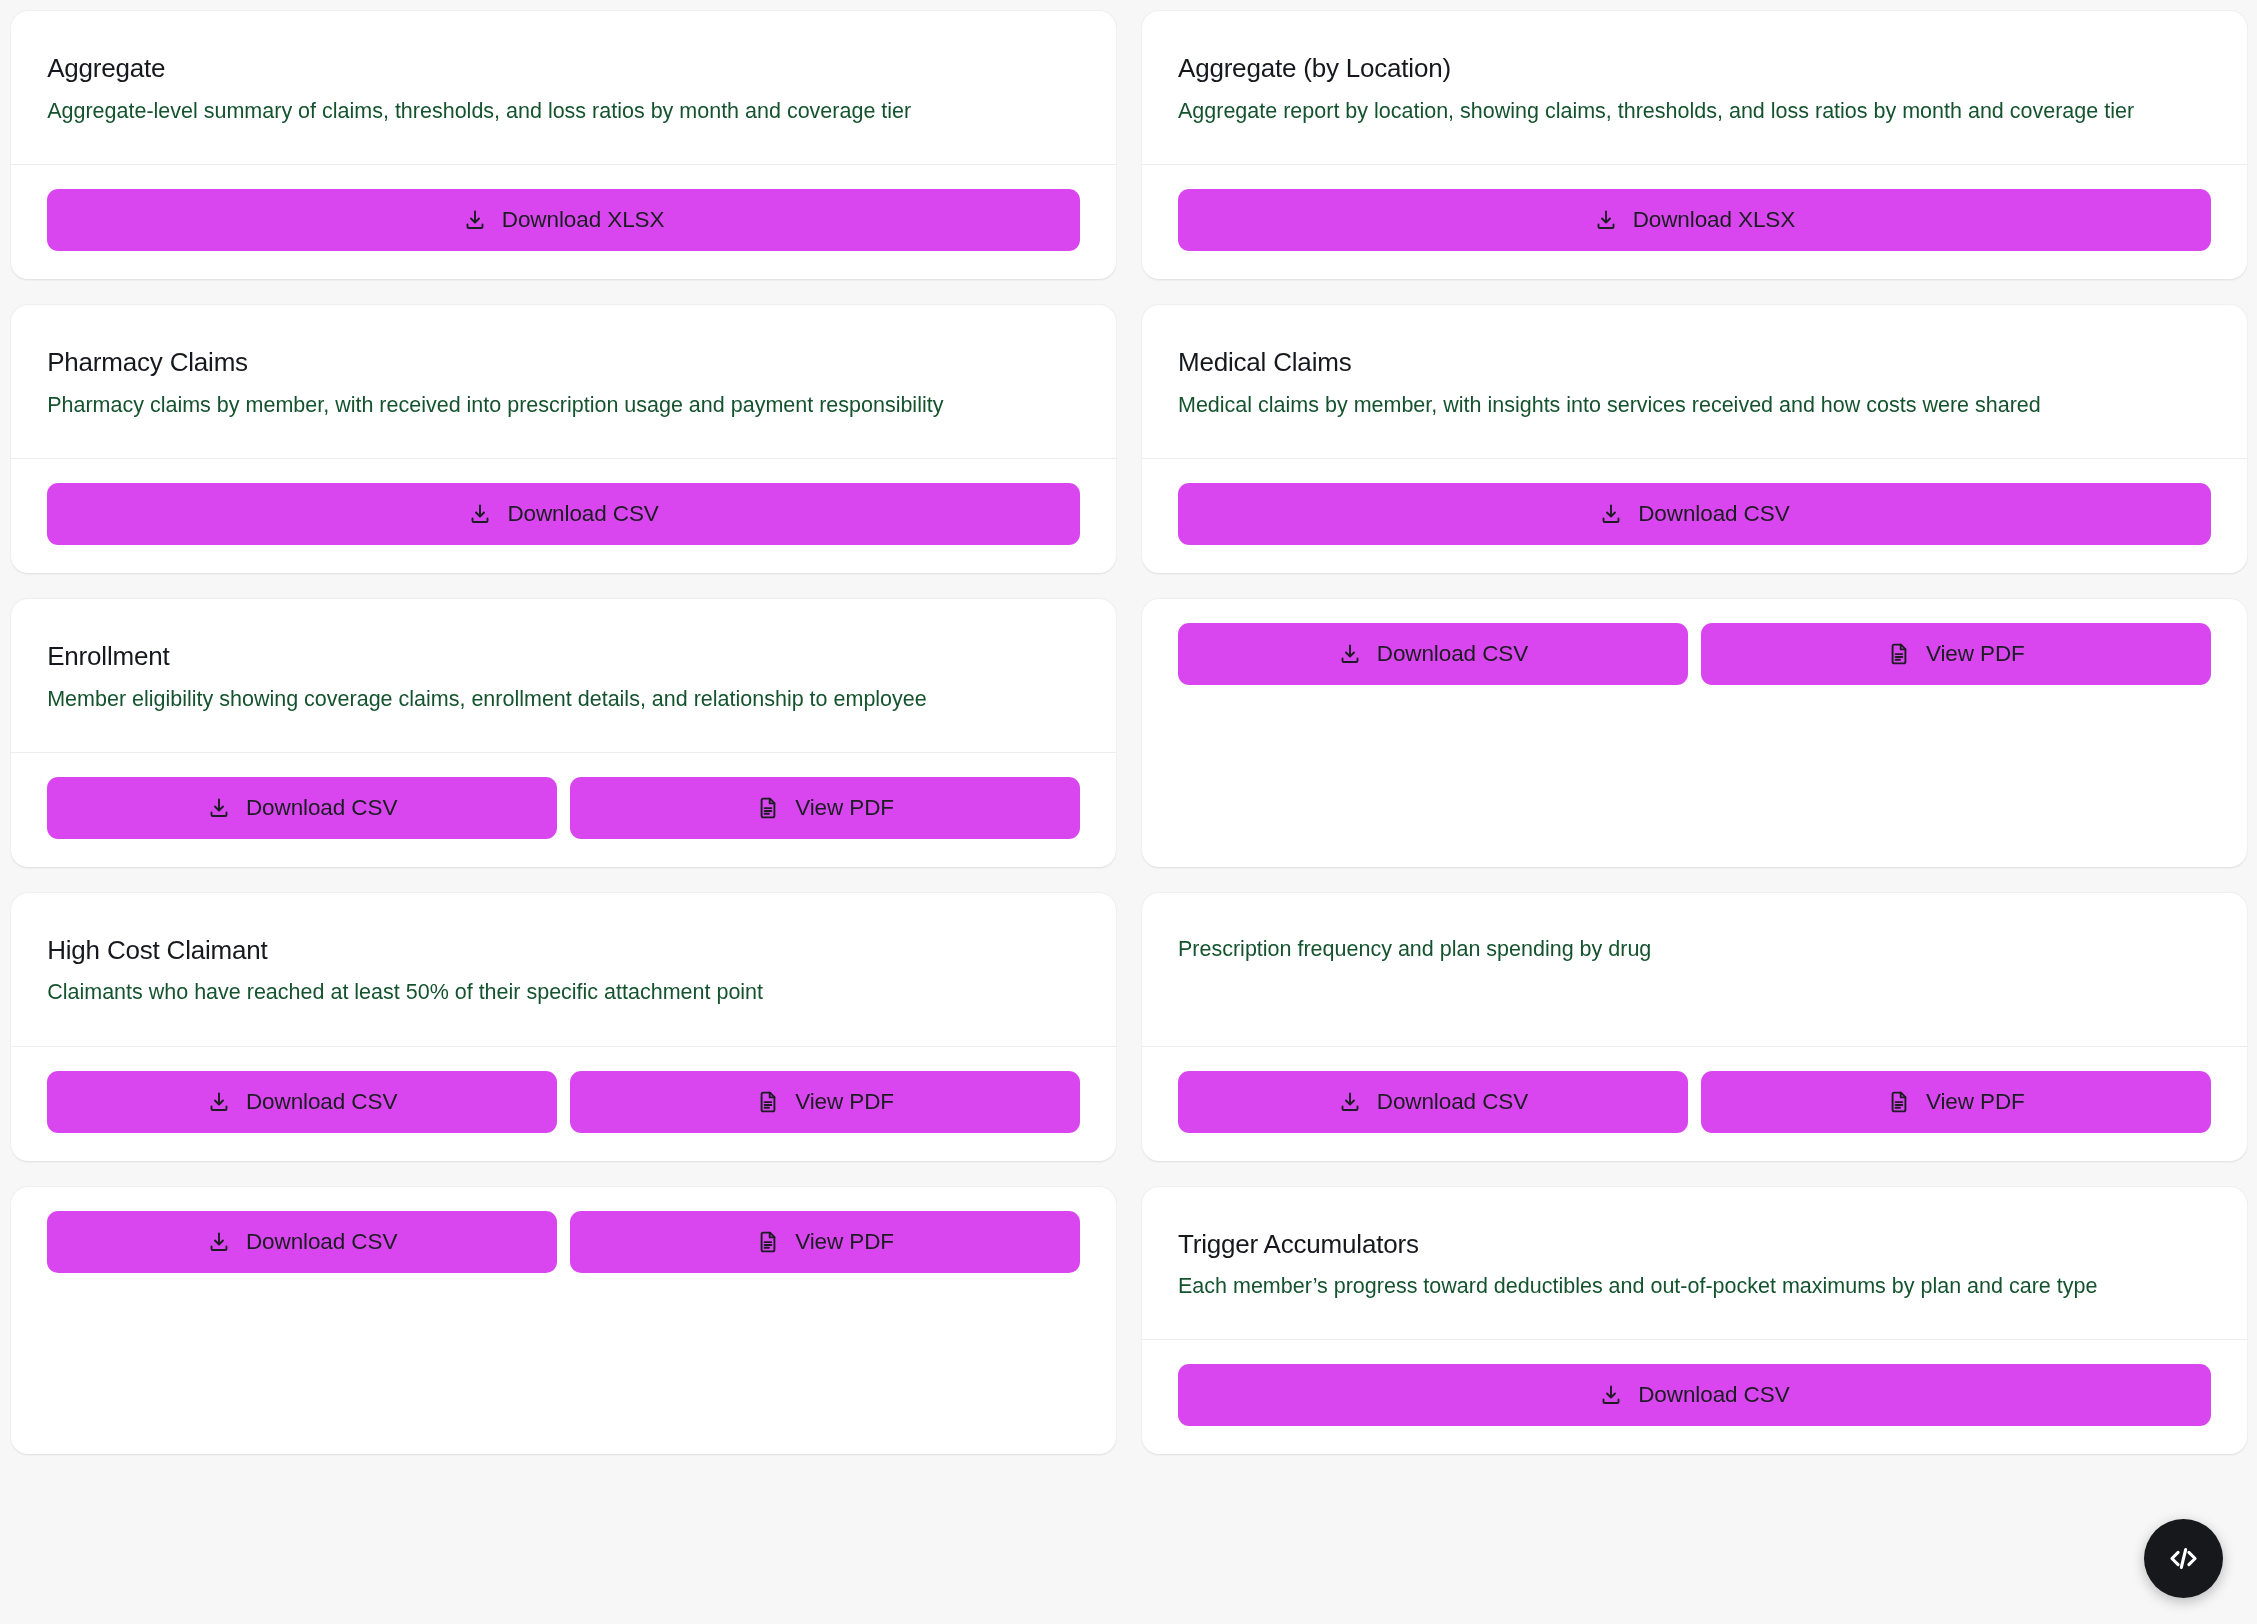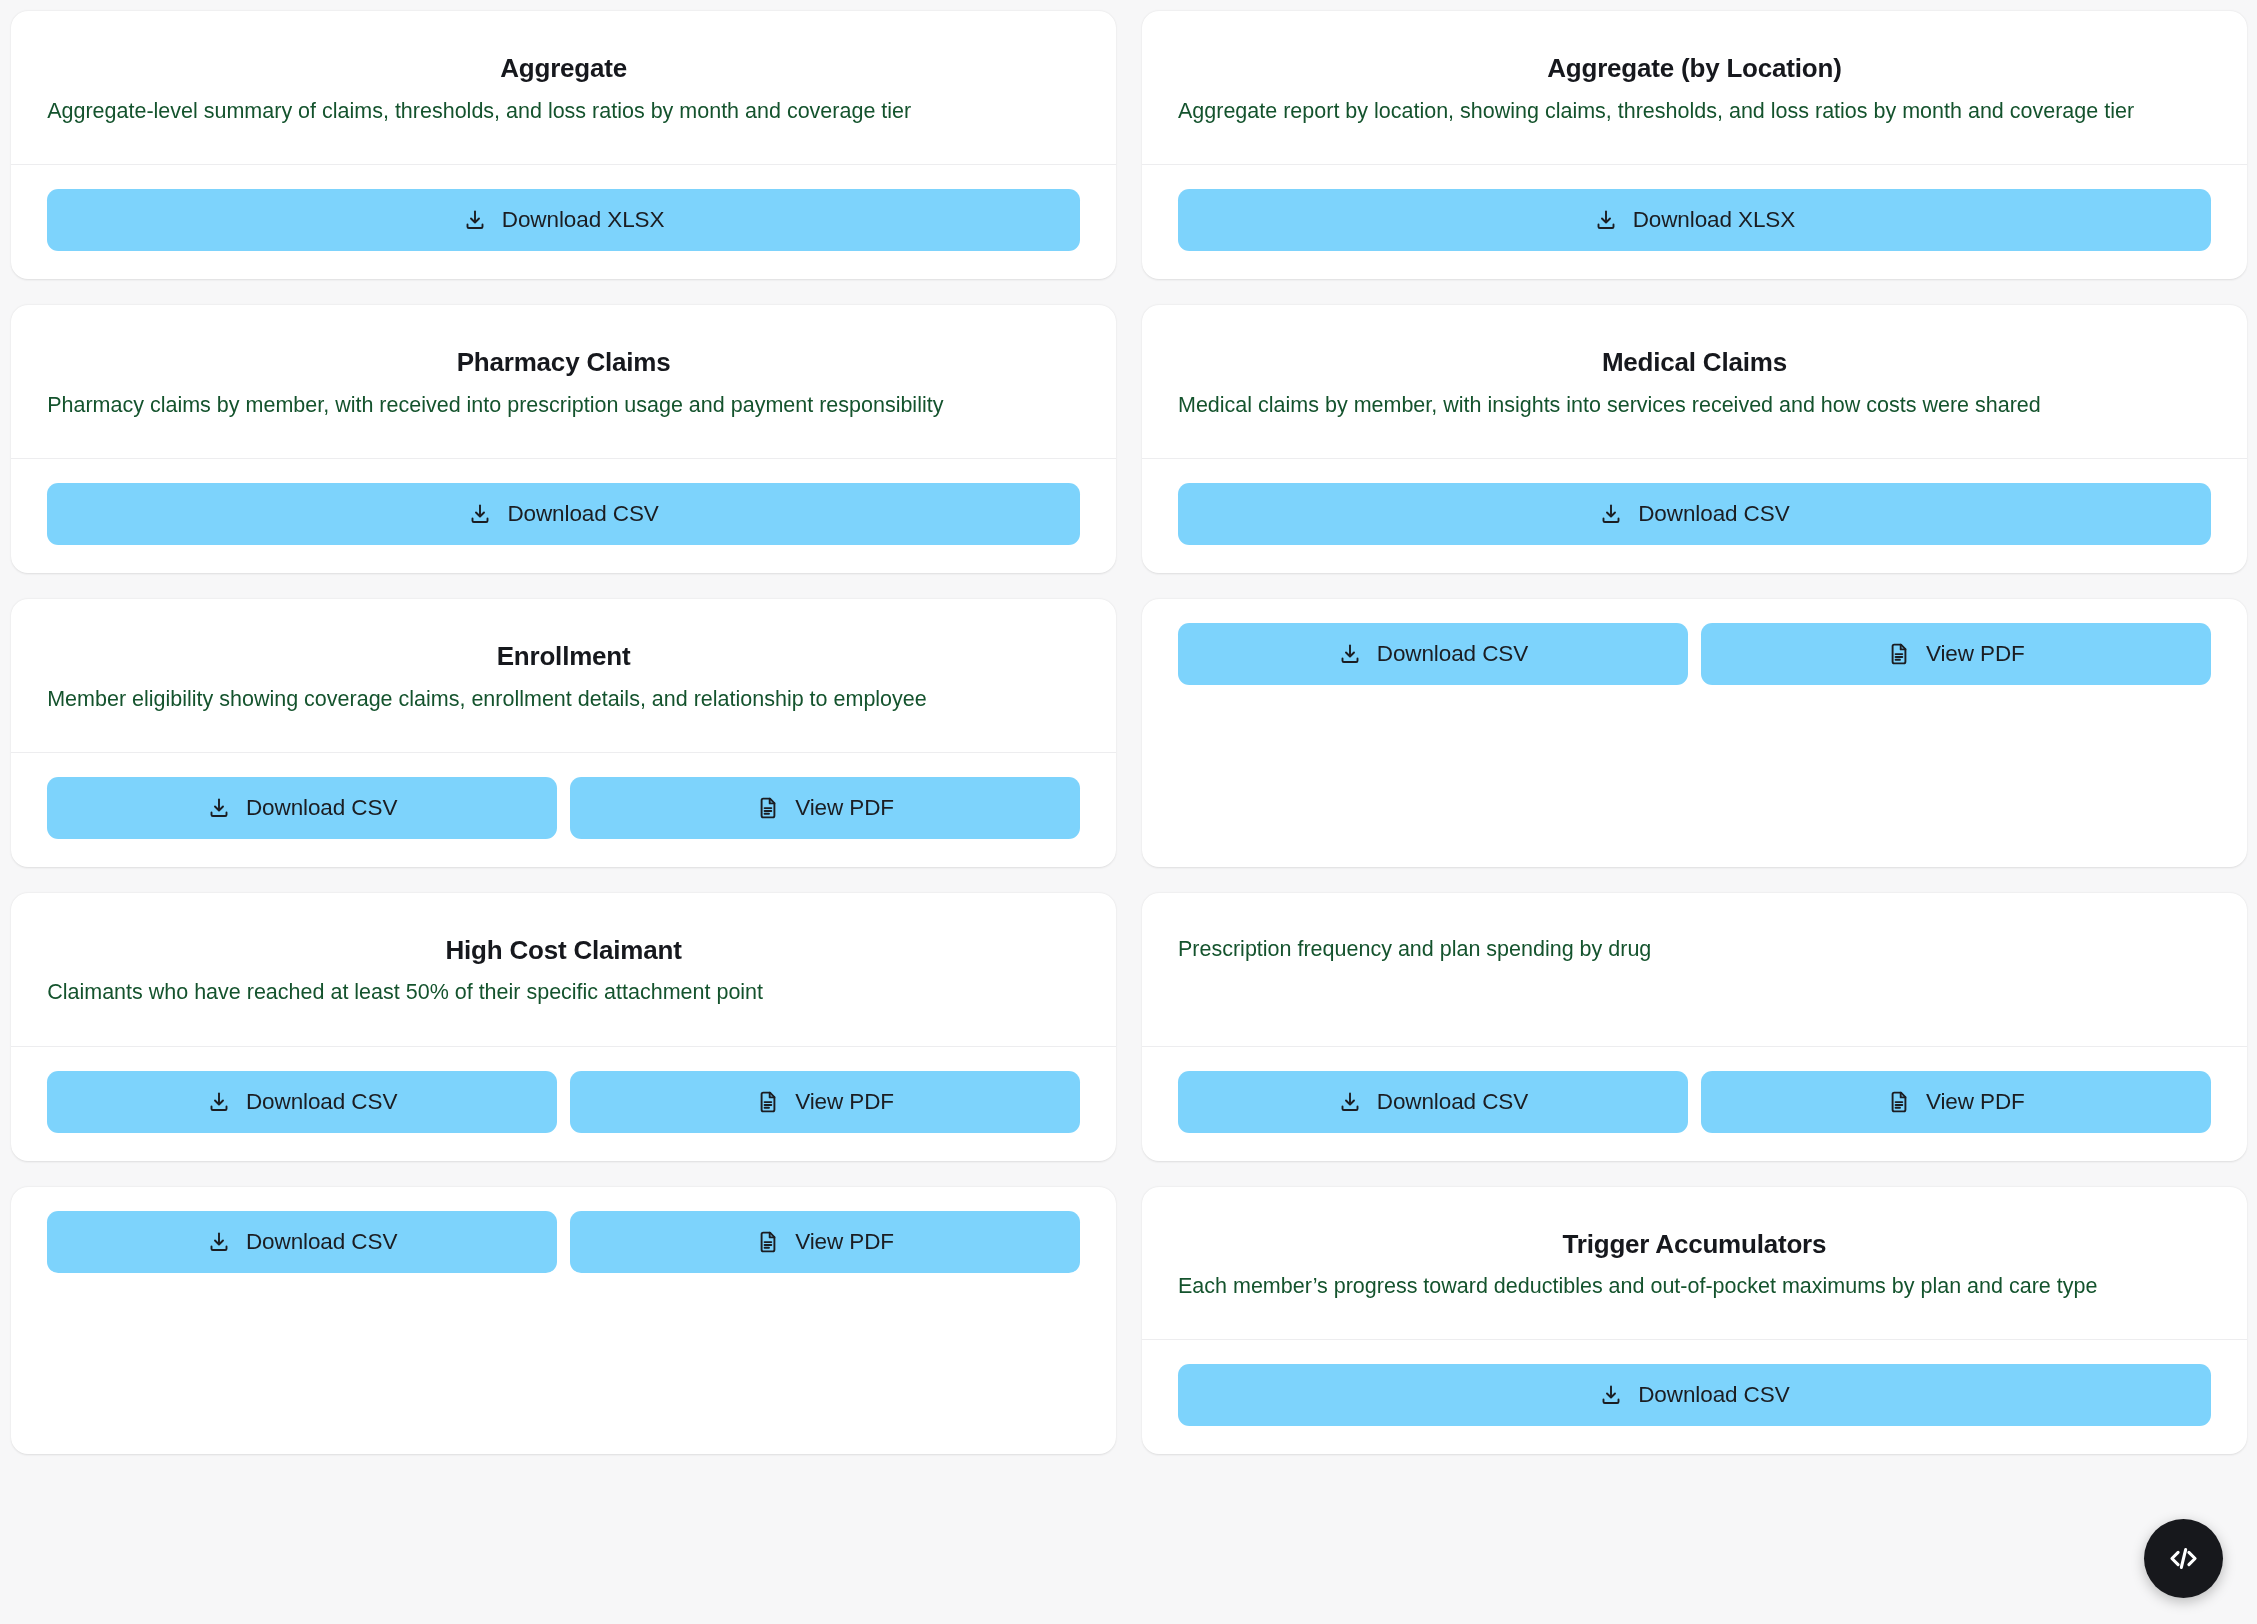--- a/index.html
+++ b/index.html
@@ -43,44 +43,43 @@
   .card-body {
     padding: 41px 36px 37px 36px;
     flex: 1 1 auto;
     min-height: 150px;
     border-bottom: 0.9px solid #ededef;
   }
 
   .card-title {
     font-size: 26px;
     line-height: 1.25;
-    font-weight: 700;
+    font-weight: 400;
     color: #16181d;
     letter-spacing: -0.2px;
     margin-bottom: 11.2px;
-    text-align: center;
   }
 
   .card-desc {
     font-size: 21.5px;
     line-height: 1.45;
     color: #14532d;
     font-weight: 400;
     max-width: 1021px;
   }
 
   .card-actions {
     display: flex;
     gap: 13px;
     padding: 24px 36px 28px 36px;
   }
 
   .action-btn {
     flex: 1 1 0;
-    background: #7dd3fc;
+    background: #d946ef;
     border: none;
     border-radius: 11.2px;
     height: 62px;
     display: flex;
     align-items: center;
     justify-content: center;
     gap: 15px;
     font-family: inherit;
     font-size: 22.5px;
     font-weight: 500;

